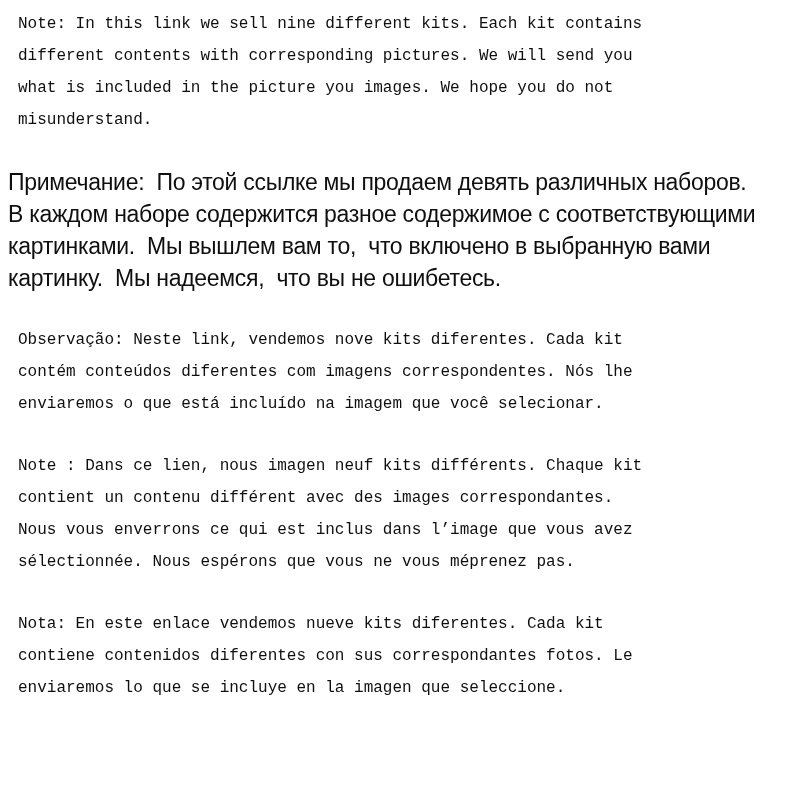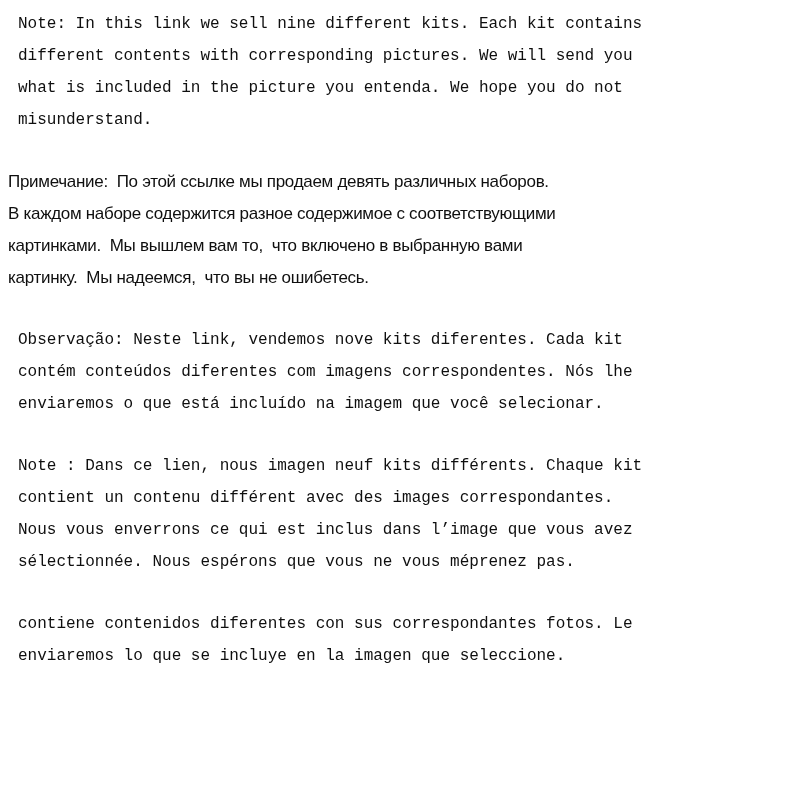--- a/index.html
+++ b/index.html
@@ -24,33 +24,33 @@
     line-height: 32px;
     white-space: pre;
   }
   .latin .ln {
     font-family: "Liberation Mono", "DejaVu Sans Mono", monospace;
     font-size: 16px;
     margin-left: 10px;
   }
   .cyrillic .ln {
     font-family: "Liberation Sans", "DejaVu Sans", sans-serif;
-    font-size: 17px;
+    font-size: 23px;
     letter-spacing: -0.3px;
   }
 </style>
 </head>
 <body>
 
 <main class="note">
 
   <section class="para latin">
     <div class="ln">Note: In this link we sell nine different kits. Each kit contains</div>
     <div class="ln">different contents with corresponding pictures. We will send you</div>
-    <div class="ln">what is included in the picture you entenda. We hope you do not</div>
+    <div class="ln">what is included in the picture you images. We hope you do not</div>
     <div class="ln">misunderstand.</div>
   </section>
 
   <section class="para cyrillic">
     <div class="ln">Примечание:  По этой ссылке мы продаем девять различных наборов.</div>
     <div class="ln">В каждом наборе содержится разное содержимое с соответствующими</div>
     <div class="ln">картинками.  Мы вышлем вам то,  что включено в выбранную вами</div>
     <div class="ln">картинку.  Мы надеемся,  что вы не ошибетесь.</div>
   </section>
 
@@ -61,17 +61,18 @@
   </section>
 
   <section class="para latin">
     <div class="ln">Note : Dans ce lien, nous imagen neuf kits différents. Chaque kit</div>
     <div class="ln">contient un contenu différent avec des images correspondantes.</div>
     <div class="ln">Nous vous enverrons ce qui est inclus dans l’image que vous avez</div>
     <div class="ln">sélectionnée. Nous espérons que vous ne vous méprenez pas.</div>
   </section>
 
   <section class="para latin">
+    <div class="ln">Nota: En este enlace vendemos nueve kits diferentes. Cada kit</div>
     <div class="ln">contiene contenidos diferentes con sus correspondantes fotos. Le</div>
     <div class="ln">enviaremos lo que se incluye en la imagen que seleccione.</div>
   </section>
 
 </main>
 
 </body></html>

